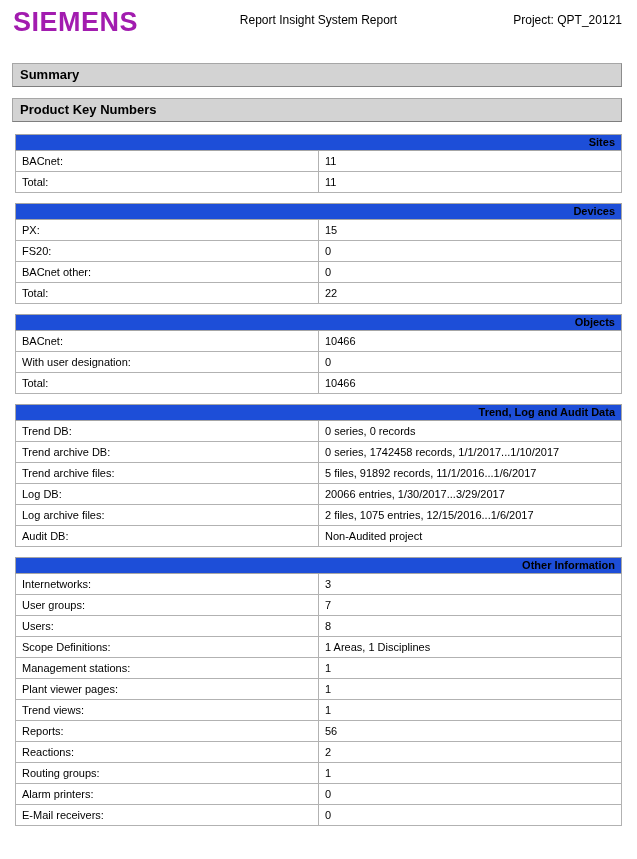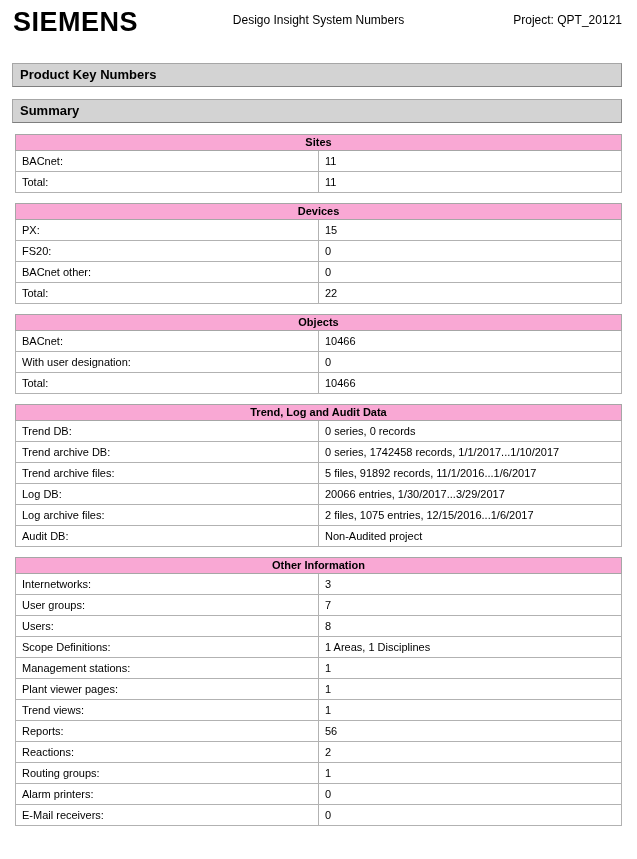--- a/index.html
+++ b/index.html
@@ -15,21 +15,21 @@
     position: relative;
     height: 63px;
   }
   .logo {
     position: absolute;
     left: 13px;
     top: 7px;
     font-size: 27px;
     font-weight: bold;
     letter-spacing: 0.5px;
-    color: #000000;
+    color: #a21caf;
   }
   .report-title {
     position: absolute;
     left: 0;
     right: 0;
     top: 13px;
     text-align: center;
     font-size: 12px;
   }
   .project-label {
@@ -52,23 +52,23 @@
   }
   .section-bar.last { margin-bottom: 12px; }
   .report-table {
     margin: 0 15px 10px 15px;
     width: 607px;
     table-layout: fixed;
     border-collapse: collapse;
     font-size: 11px;
   }
   .report-table th {
-    background: #f9a8d4;
+    background: #1d4ed8;
     border: 1px solid #a6a6a6;
-    text-align: center;
+    text-align: right;
     font-size: 11px;
     font-weight: bold;
     padding: 1px 6px 2px 6px;
     height: 12px;
   }
   .report-table td {
     border: 1px solid #b2b2b2;
     padding: 0 6px;
     height: 20px;
     vertical-align: middle;
@@ -77,26 +77,26 @@
   }
   .report-table .label-cell { width: 307px; }
 </style>
 </head>
 <body>
 
 <div class="page">
 
   <header class="page-header">
     <div class="logo">SIEMENS</div>
-    <div class="report-title">Desigo Insight System Numbers</div>
+    <div class="report-title">Report Insight System Report</div>
     <div class="project-label">Project: QPT_20121</div>
   </header>
 
+  <div class="section-bar">Summary</div>
   <div class="section-bar last">Product Key Numbers</div>
-  <div class="section-bar">Summary</div>
 
   <div id="tables-container">
   <table class="report-table">
     <thead>
       <tr>
         <th colspan="2">Sites</th>
       </tr>
     </thead>
     <tbody>
   <tr>

